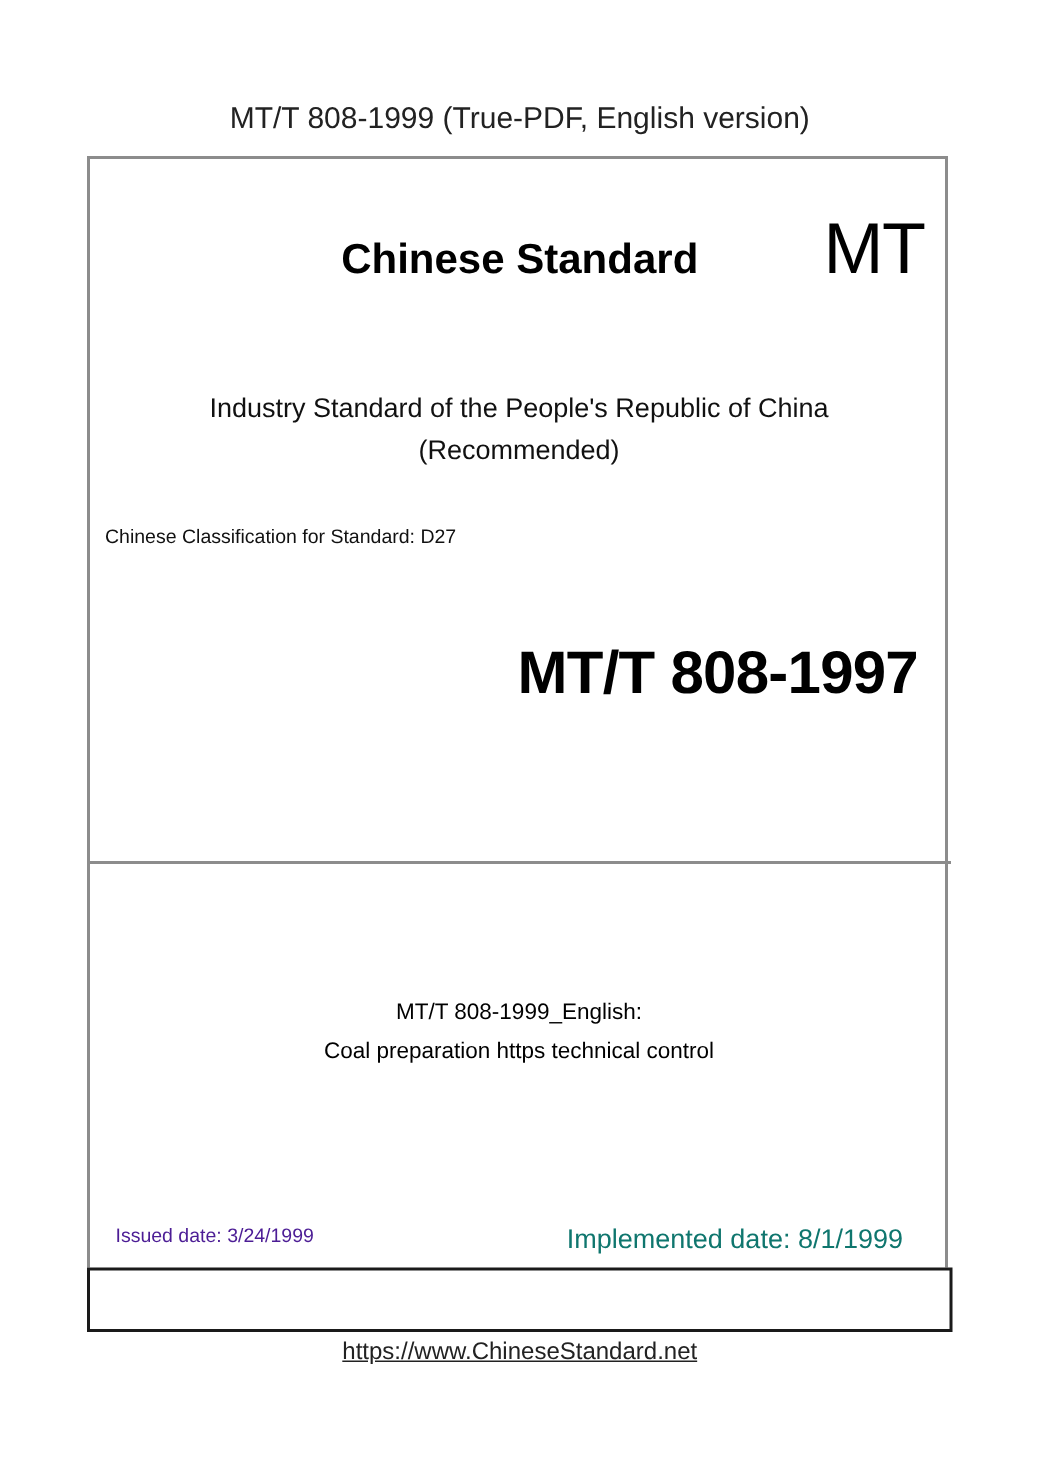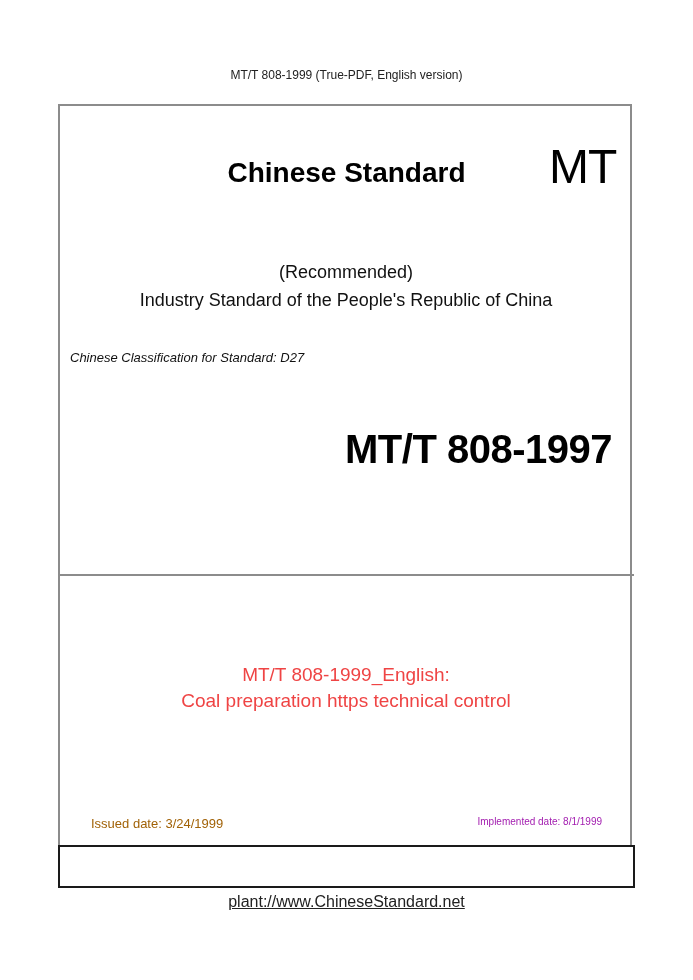--- a/index.html
+++ b/index.html
@@ -1,54 +1,54 @@
 <!DOCTYPE html>
 <html><head>
   <meta charset="utf-8">
   <style>
     html, body { margin: 0; padding: 0; background: #ffffff; }
     body { width: 693px; height: 980px; position: relative; overflow: hidden; font-family: "Liberation Sans", sans-serif; color: #000; }
-    .header { position: absolute; top: 68px; left: 0; width: 693px; text-align: center; font-size: 12px; color: #222; }
+    .header { position: absolute; top: 68px; left: 0; width: 693px; text-align: center; font-size: 20px; color: #222; }
     .cover-box { position: absolute; left: 58px; top: 104px; width: 574px; height: 741px; border: 2px solid #8c8c8c; border-bottom: none; box-sizing: border-box; }
     .divider { position: absolute; left: 58px; top: 574px; width: 576px; height: 2px; background: #8c8c8c; }
     .title { position: absolute; left: 0; width: 693px; text-align: center; top: 157px; font-size: 28px; font-weight: bold; box-sizing: border-box; }
     .title span { display: inline-block; }
     .mt-mark { position: absolute; top: 139px; left: 549px; font-size: 48px; font-weight: normal; letter-spacing: -1px; }
     .industry { position: absolute; left: 58px; width: 576px; text-align: center; top: 258px; font-size: 18px; line-height: 28px; color: #111; }
-    .classification { position: absolute; left: 70px; top: 350px; font-size: 13px; color: #111; font-style: italic; }
+    .classification { position: absolute; left: 70px; top: 350px; font-size: 13px; color: #111; }
     .std-number { position: absolute; right: 81px; top: 427px; font-size: 40px; font-weight: bold; letter-spacing: -0.5px; }
-    .doc-title { position: absolute; left: 58px; width: 576px; text-align: center; top: 662px; font-size: 19px; line-height: 26px; color: #ef4444; }
-    .issued { position: absolute; left: 91px; top: 816px; font-size: 13px; color: #a16207; }
-    .implemented { position: absolute; right: 91px; top: 816px; font-size: 10px; color: #a21caf; }
+    .doc-title { position: absolute; left: 58px; width: 576px; text-align: center; top: 662px; font-size: 15px; line-height: 26px; color: #000000; }
+    .issued { position: absolute; left: 77px; top: 816px; font-size: 13px; color: #4c1d95; }
+    .implemented { position: absolute; right: 91px; top: 816px; font-size: 18px; color: #0f766e; }
     .bottom-box { position: absolute; left: 58px; top: 845px; width: 577px; height: 43px; border: 2px solid #1a1a1a; box-sizing: border-box; }
     .footer-link { position: absolute; left: 0; width: 693px; text-align: center; top: 893px; font-size: 16px; color: #222; text-decoration: underline; }
   </style>
 </head>
 <body>
 
 <div class="header">MT/T 808-1999 (True-PDF, English version)</div>
 
 <div class="cover-box"></div>
 <div class="divider"></div>
 
 <div class="title"><span>Chinese Standard</span></div>
 <div class="mt-mark">MT</div>
 
 <div class="industry">
+  <div>Industry Standard of the People's Republic of China</div>
   <div>(Recommended)</div>
-  <div>Industry Standard of the People's Republic of China</div>
 </div>
 
 <div class="classification">Chinese Classification for Standard: D27</div>
 
 <div class="std-number">MT/T 808-1997</div>
 
 <div class="doc-title">
   <div>MT/T 808-1999_English:</div>
   <div>Coal preparation https technical control</div>
 </div>
 
 <div class="issued">Issued date: 3/24/1999</div>
 <div class="implemented">Implemented date: 8/1/1999</div>
 
 <div class="bottom-box"></div>
 
-<div class="footer-link">plant://www.ChineseStandard.net</div>
+<div class="footer-link">https://www.ChineseStandard.net</div>
 
 </body></html>

